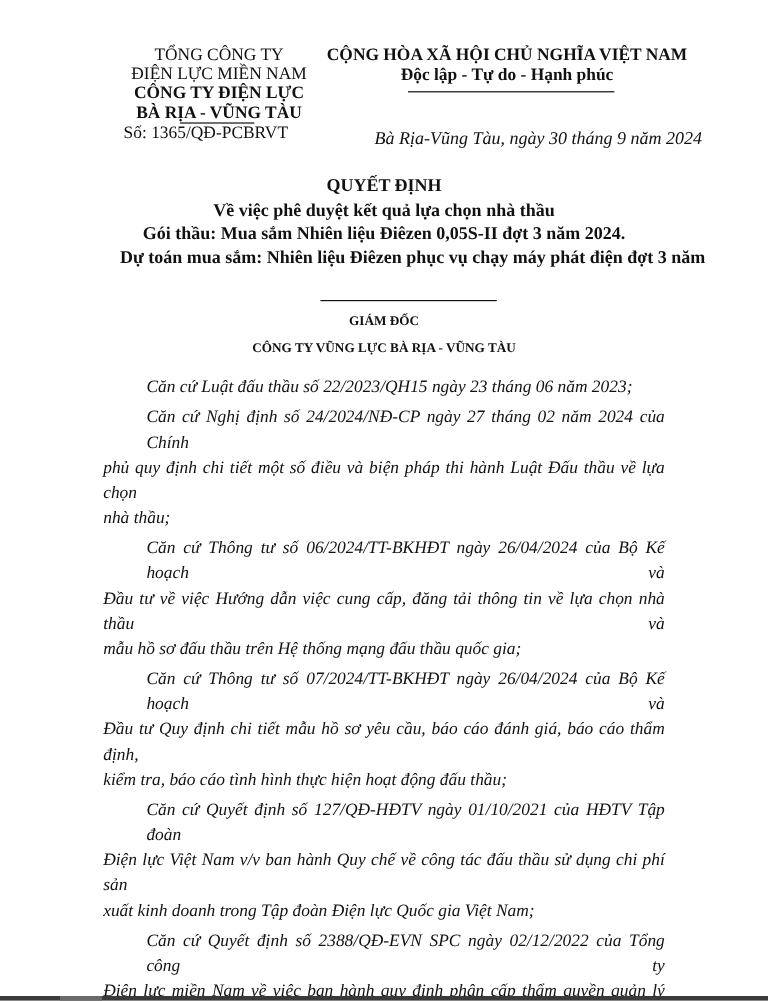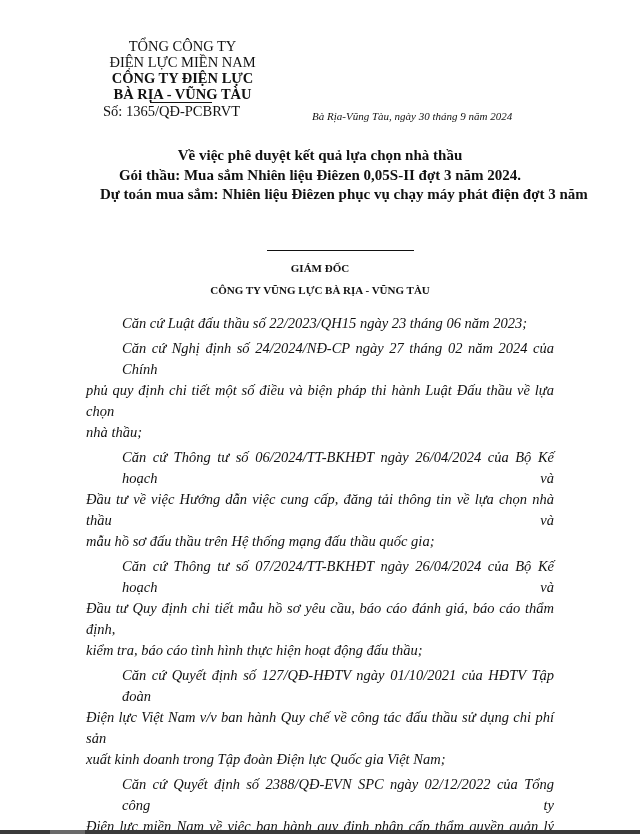--- a/index.html
+++ b/index.html
@@ -82,21 +82,21 @@
       background: #111;
       margin: 4px auto 0 auto;
       position: relative;
       left: 3px;
     }
     .date-line {
       position: absolute;
       left: 312px;
       top: 108px;
       font-style: italic;
-      font-size: 11px;
+      font-size: 15px;
       line-height: 17px;
       white-space: nowrap;
       text-align: center;
     }
 
     
     .title-block {
       position: absolute;
       left: 100px;
       top: 146px;
@@ -166,24 +166,30 @@
 
   <div class="hdr-left">
     <div class="l1">TỔNG CÔNG TY</div>
     <div class="l2">ĐIỆN LỰC MIỀN NAM</div>
     <div class="l3">CÔNG TY ĐIỆN LỰC</div>
     <div class="l4">BÀ RỊA - VŨNG TÀU</div>
     <div class="uline"></div>
     <div class="l5">Số: 1365/QĐ-PCBRVT</div>
   </div>
 
+  <div class="hdr-right">
+    <div>CỘNG HÒA XÃ HỘI CHỦ NGHĨA VIỆT NAM</div>
+    <div class="motto">Độc lập - Tự do - Hạnh phúc</div>
+    <div class="uline"></div>
+  </div>
 
   <div class="date-line">Bà Rịa-Vũng Tàu, ngày 30 tháng 9 năm 2024</div>
 
   <div class="title-block">
+    <div class="t1">QUYẾT ĐỊNH</div>
     <div class="line">Về việc phê duyệt kết quả lựa chọn nhà thầu</div>
     <div class="line">Gói thầu: Mua sắm Nhiên liệu Điêzen 0,05S-II đợt 3 năm 2024.</div>
     <div class="line">Dự toán mua sắm: Nhiên liệu Điêzen phục vụ chạy máy phát điện đợt 3 năm</div>
   </div>
 
   <div class="divider"></div>
 
   <div class="authority">
     <div>GIÁM ĐỐC</div>
     <div>CÔNG TY VŨNG LỰC BÀ RỊA - VŨNG TÀU</div>

